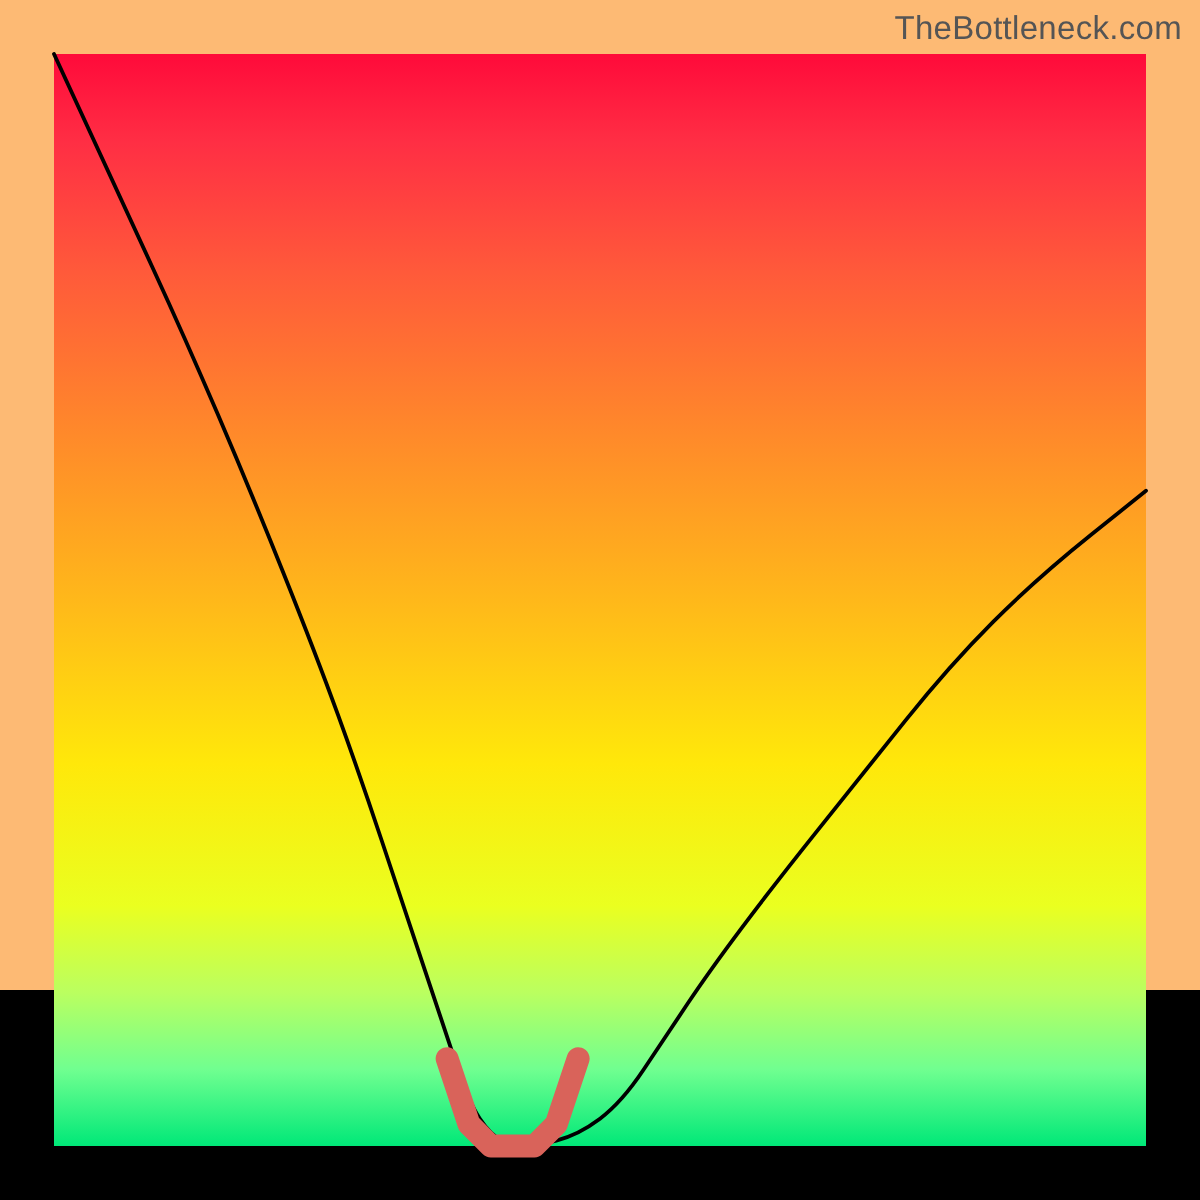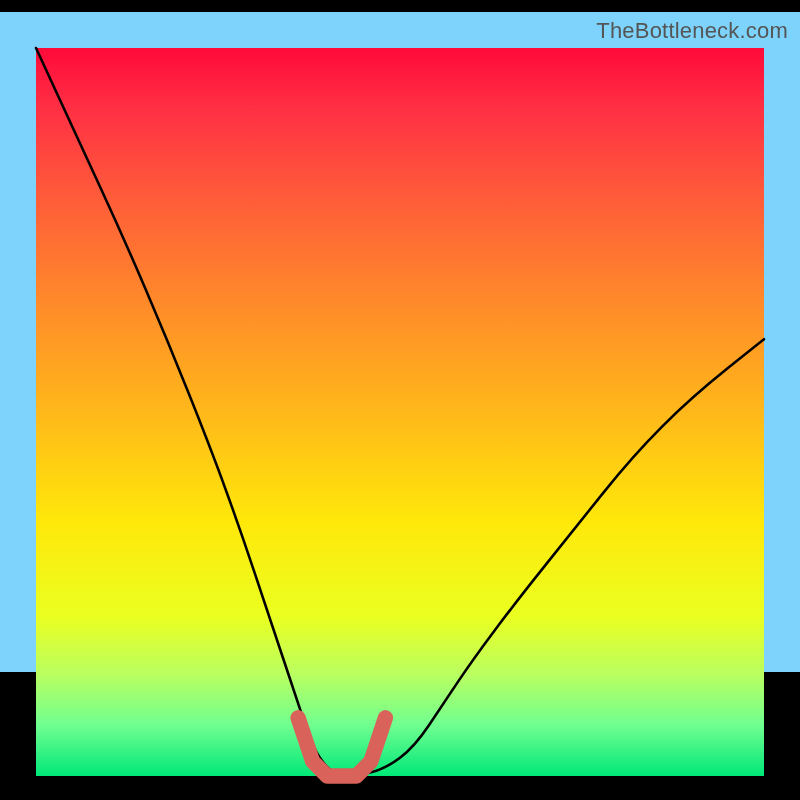--- a/index.html
+++ b/index.html
@@ -8,22 +8,21 @@
     width: 800px;
     height: 800px;
     overflow: hidden;
     background: #000;
     font-family: Arial, Helvetica, sans-serif;
   }
   .frame {
     position: relative;
     width: 800px;
     height: 660px;
-    background: #7dd3fc;
-    margin-top: 12px;
+    background: #fdba74;
   }
   .plot-area {
     position: absolute;
     left: 36px;
     top: 36px;
     width: 728px;
     height: 728px;
     
     background: linear-gradient(to bottom,
       #ff0a3a 0%,

